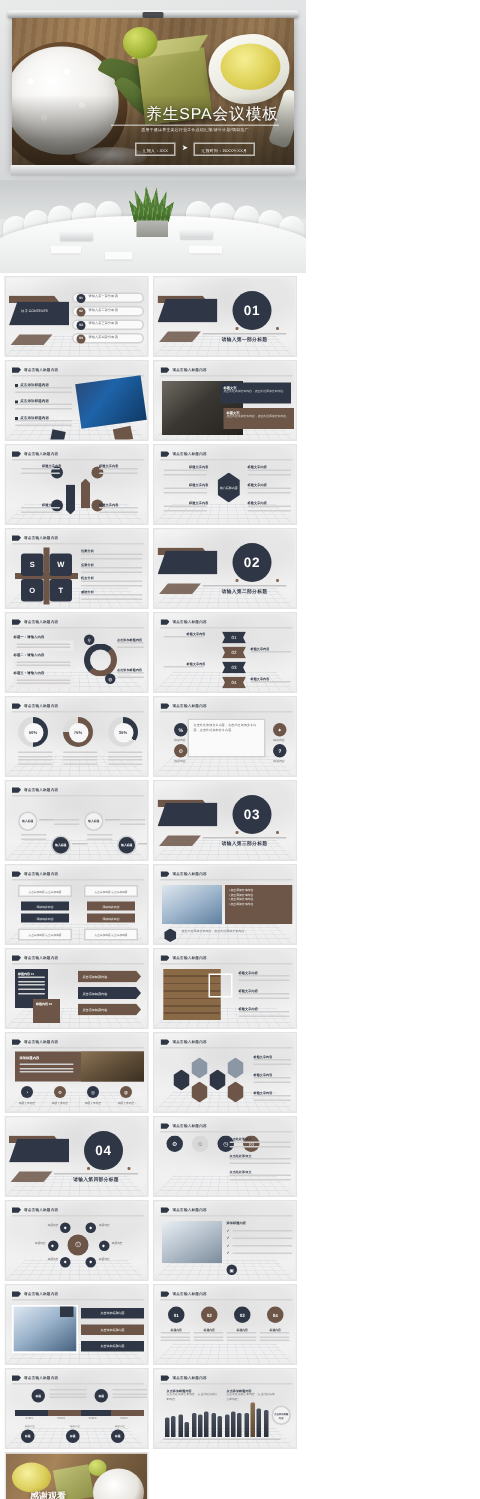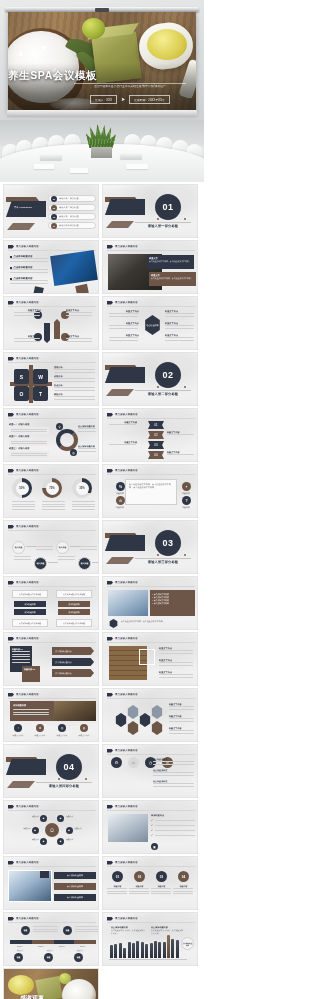--- a/index.html
+++ b/index.html
@@ -61,22 +61,22 @@
      border-radius:50%/55%;
      background:linear-gradient(160deg,#fdfdf7,#e6e5dc 70%,#cbcabf);
      box-shadow:0 3px 6px rgba(0,0,0,.3); transform:rotate(-8deg); }
   .oil { position:absolute; left:139px; top:17px; width:40px; height:31px; border-radius:50%;
      background:radial-gradient(circle at 40% 33%, #f5ef92, #ddd055 55%, #bfae2f 100%); }
   .spoon-handle { position:absolute; left:176px; top:48px; width:14px; height:38px;
      background:linear-gradient(170deg,#f3f2ea,#ccccc0); transform:rotate(18deg); border-radius:4px; }
   .hero-shade { position:absolute; left:0; bottom:0; width:100%; height:50px;
      background:linear-gradient(180deg,rgba(20,18,14,0) 0%,rgba(20,18,14,.45) 60%,rgba(20,18,14,.62) 100%); }
 
-  .hero-title { position:absolute; left:0; right:10px; top:57px; 
-     color:#ffffff; font-size:10.5px; font-weight:bold; letter-spacing:.6px;
+  .hero-title { position:absolute; left:0; right:10px; top:57px; text-align:right;
+     color:#ffffff; font-size:10.5px; font-weight:normal; letter-spacing:.6px;
      text-shadow:0 1px 3px rgba(0,0,0,.75); }
   .hero-rule { position:absolute; right:10px; top:71px; width:112px; height:1px;
      background:rgba(255,255,255,.55); }
   .hero-sub { position:absolute; right:10px; top:73px; width:112px; text-align:center;
      color:rgba(255,255,255,.88); font-size:2.6px; letter-spacing:.2px; line-height:1.5; }
   .hero-btns { position:absolute; right:10px; top:83px; width:112px;
      display:flex; gap:4px; justify-content:center; align-items:center; }
   .hero-btn { border:1px solid rgba(255,255,255,.65); color:#fff; font-size:2.6px;
      padding:1.5px 4px; letter-spacing:.2px; white-space:nowrap; }
   .hero-arrow { color:#fff; font-size:5px; line-height:1; }

